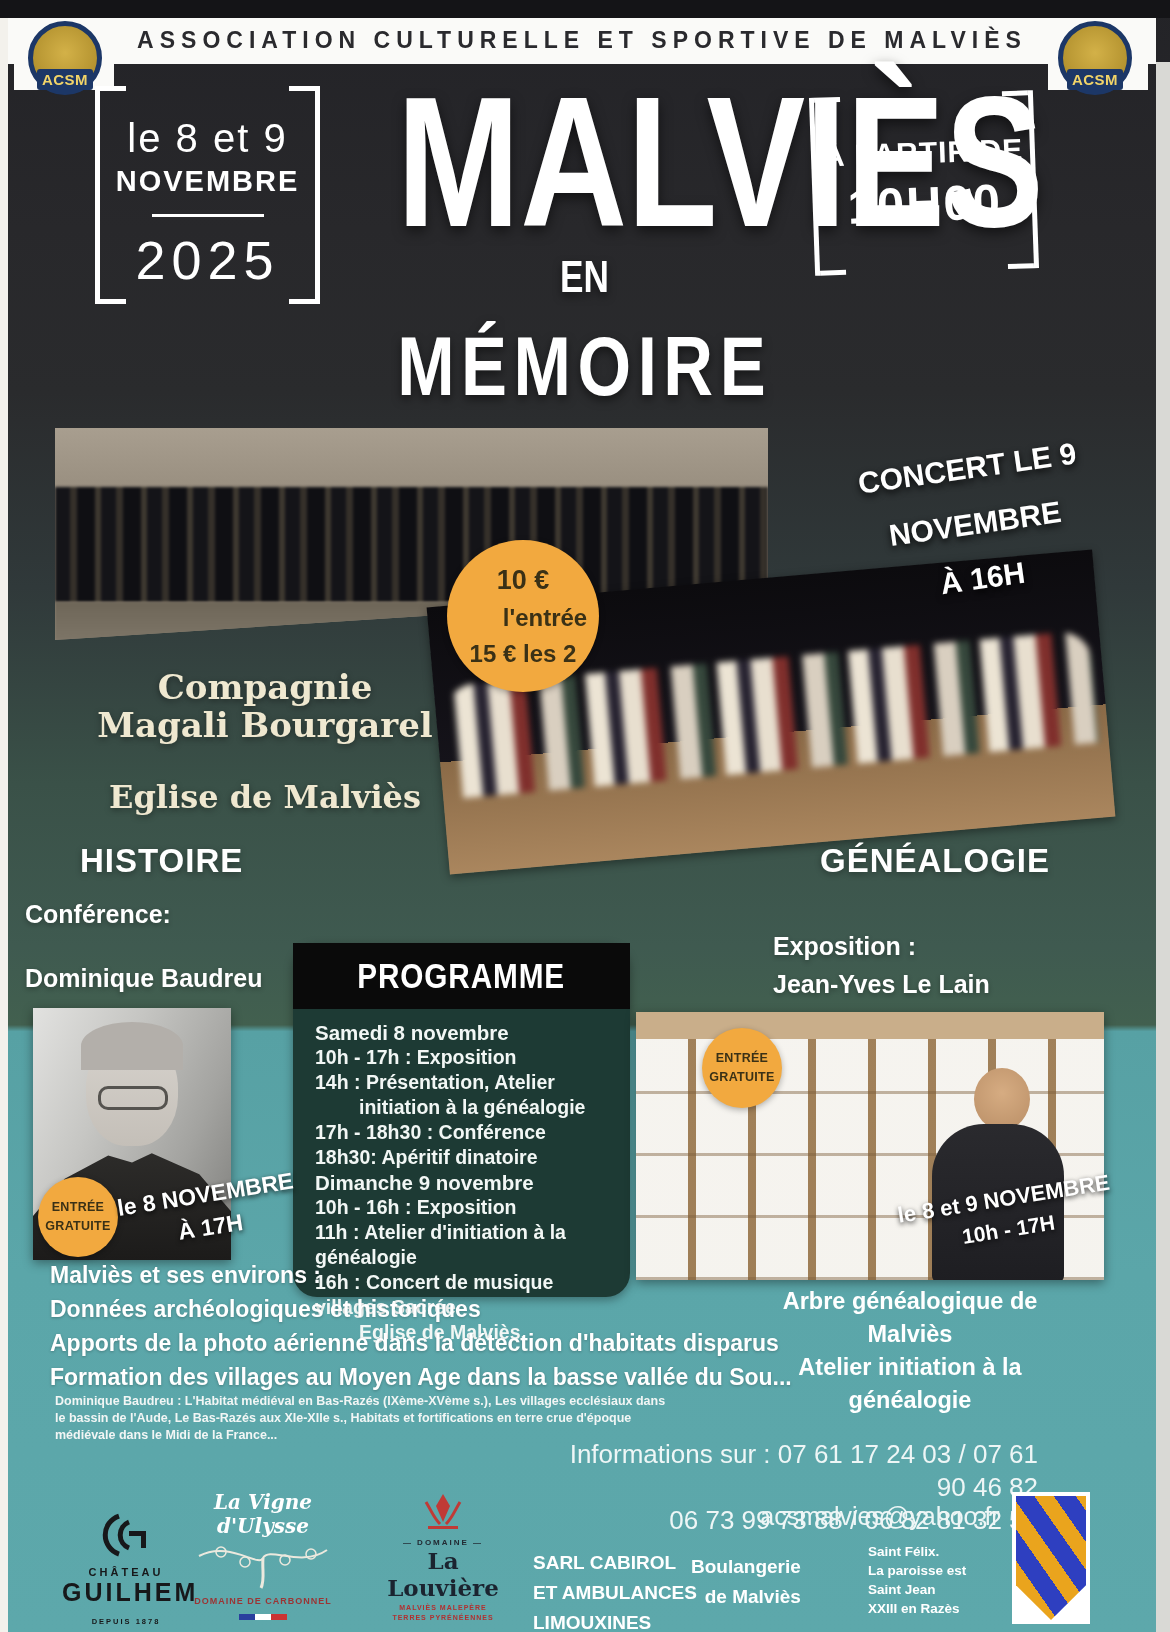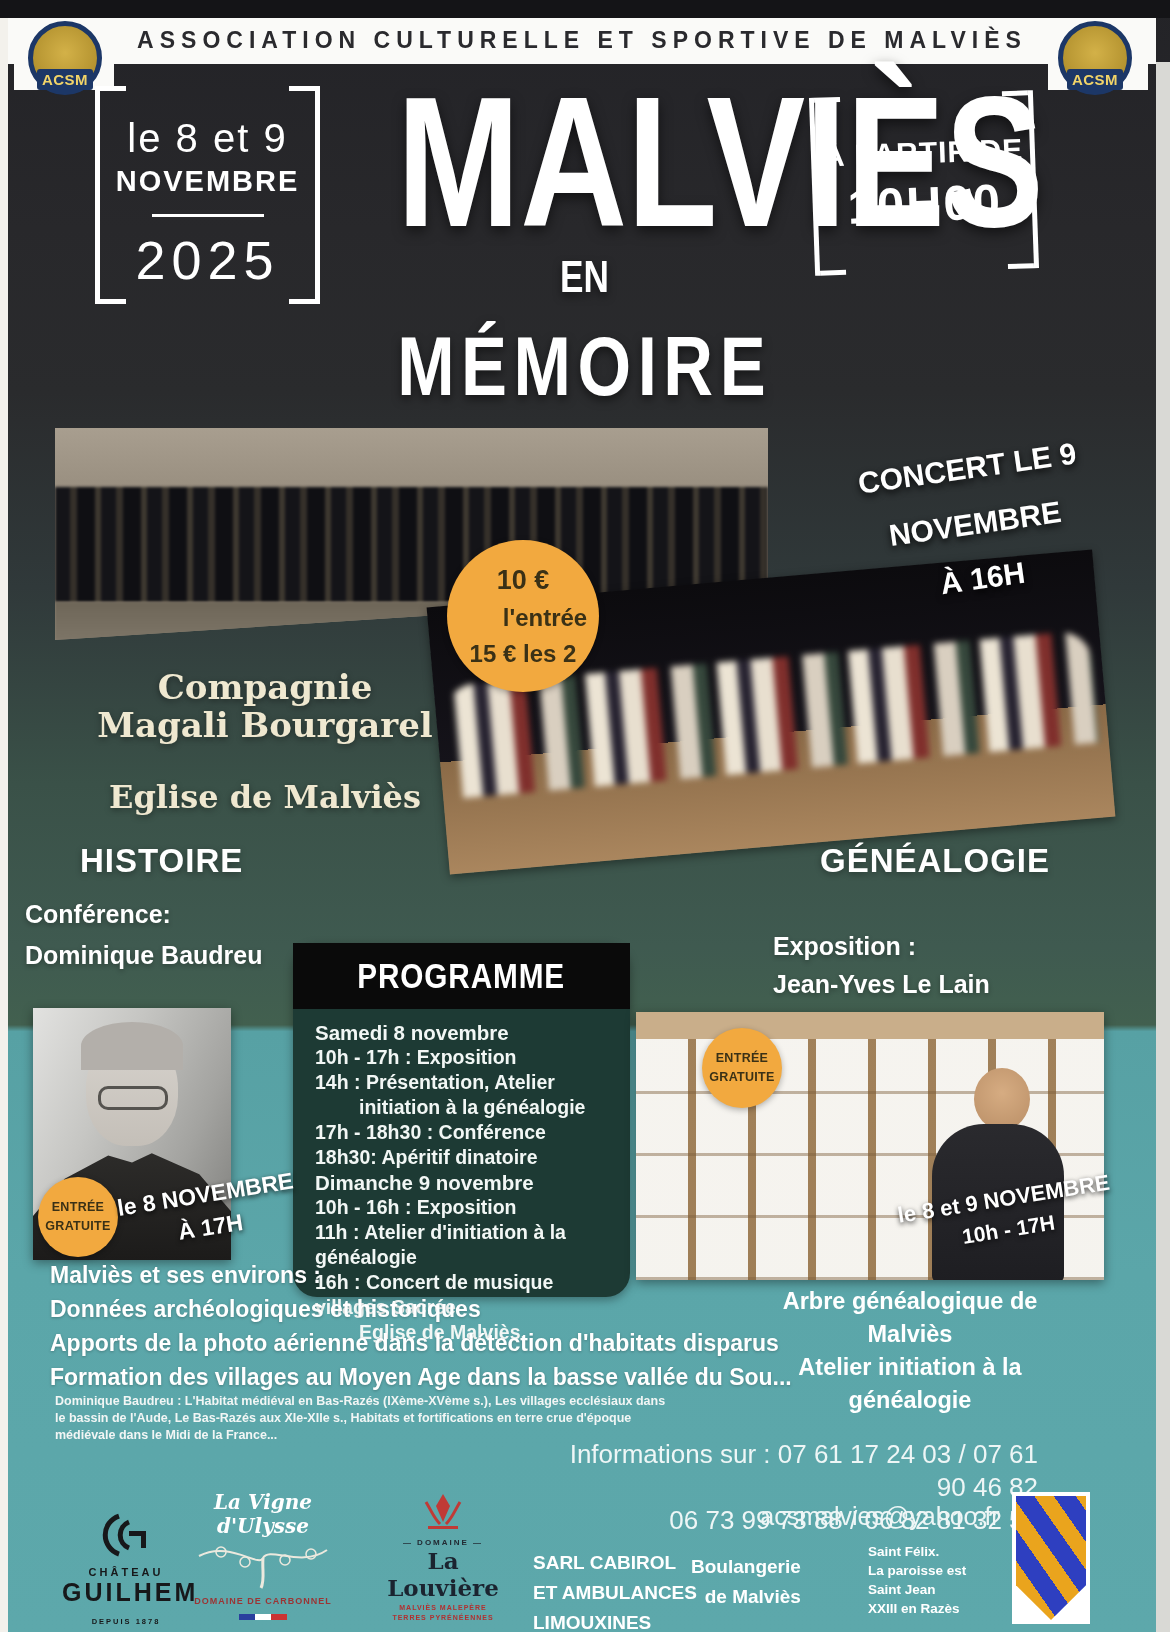--- a/index.html
+++ b/index.html
@@ -110,21 +110,21 @@
   .company{left:95px;top:636px;width:340px;text-align:center;color:#efe8d0;
     font-family:"DejaVu Serif",serif;font-weight:700;
     text-shadow:0 2px 6px rgba(0,0,0,.4);margin-top:32px;}
   .company .c1,.company .c2{font-size:34px;line-height:38px;}
   .company .cv{font-size:32px;margin-top:34px;}
   
   .sec-h{font-size:33px;font-weight:800;letter-spacing:1px;text-shadow:0 2px 6px rgba(0,0,0,.35);}
   .h-histoire{left:80px;top:842px;}
   .h-genealogie{left:780px;top:842px;width:310px;text-align:center;}
   .sub-label{font-size:25px;font-weight:700;text-shadow:0 2px 5px rgba(0,0,0,.3);}
-  .conf-1{left:25px;top:900px;} .conf-2{left:25px;top:941px;}
+  .conf-1{left:25px;top:900px;} .conf-2{left:25px;top:964px;}
   .expo-1{left:773px;top:932px;} .expo-2{left:773px;top:970px;}
   
   .prog{left:293px;top:943px;width:337px;height:354px;background:#1d3a34;
     box-shadow:0 3px 10px rgba(0,0,0,.35);border-radius:24px;}
   .prog-head{height:66px;background:#0a0a0a;display:flex;align-items:center;justify-content:center;
     font-size:35px;font-weight:800;letter-spacing:1px;}
   .prog-head .cx{transform:scaleX(.85);}
   .prog-body{padding:11px 8px 0 22px;font-size:19.5px;font-weight:600;color:#f2f7f5;line-height:25px;}
   .p-bold{font-weight:800;font-size:20.5px;}
   .p-indent{padding-left:44px;}

